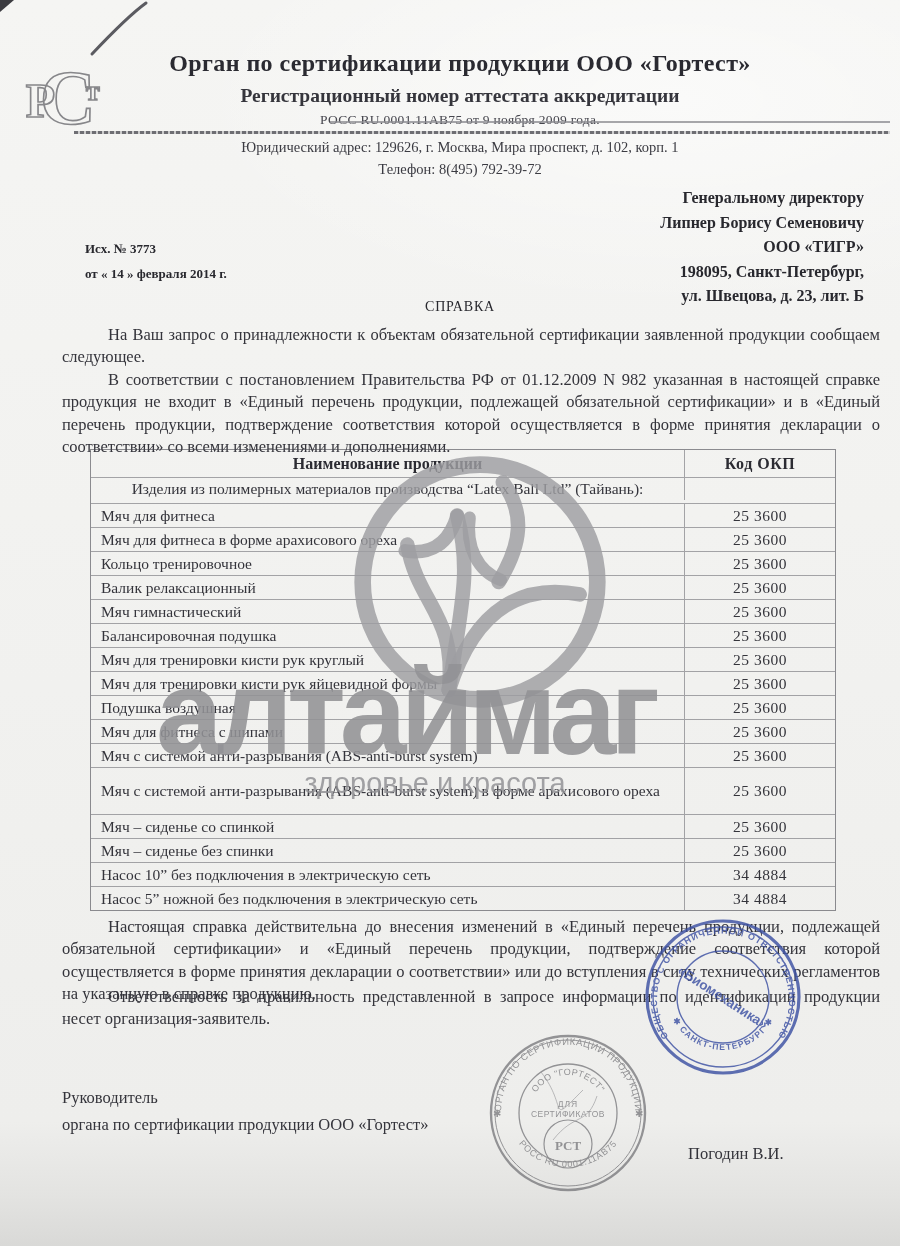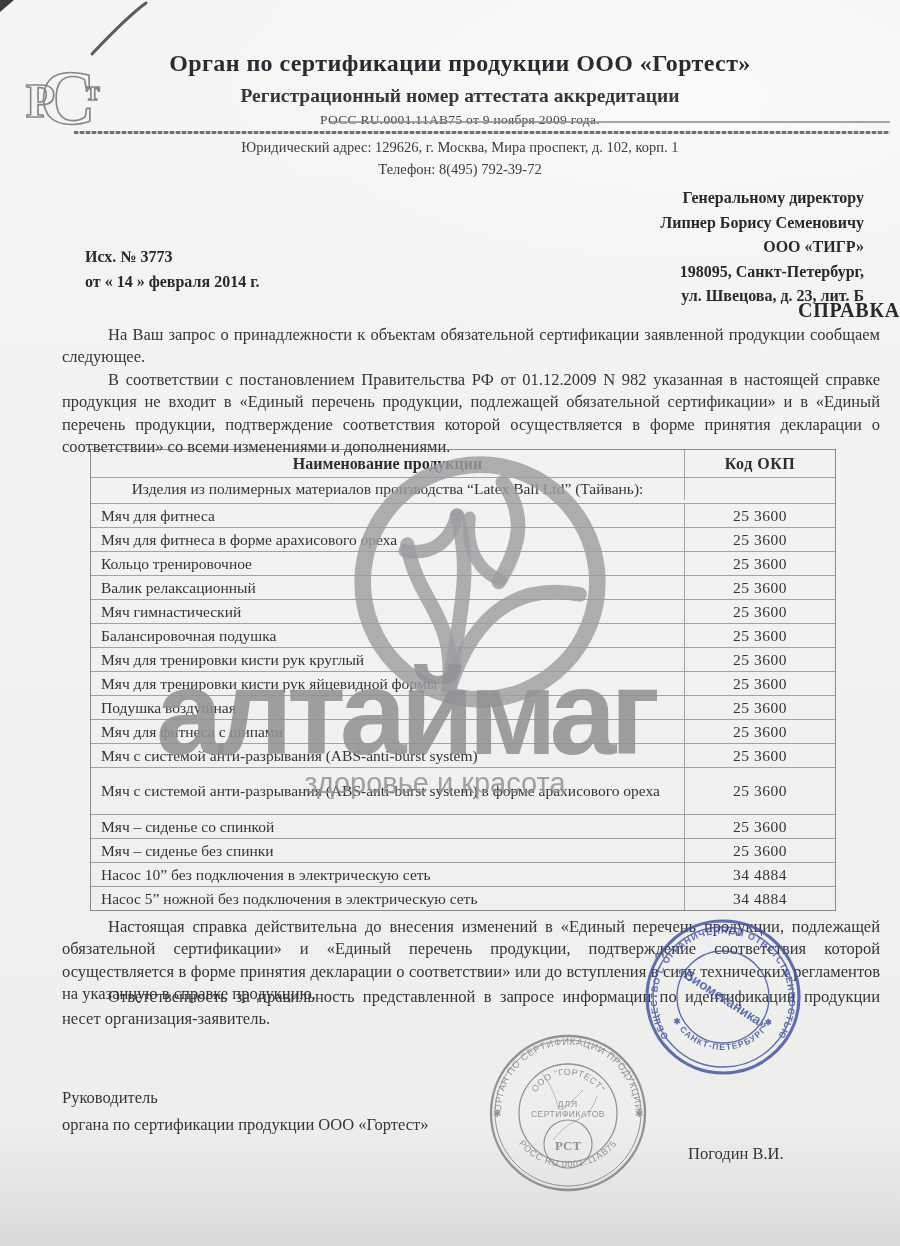--- a/index.html
+++ b/index.html
@@ -13,22 +13,22 @@
   .hdr-title{top:50px;font-size:24px;font-weight:bold;color:#2a2a31;letter-spacing:.4px;}
   .hdr-sub{top:85px;font-size:19.5px;font-weight:bold;color:#35353c;}
   .hdr-acc{top:112px;font-size:13.5px;color:#46464e;letter-spacing:.3px;}
   .rule1{left:330px;top:121px;width:560px;height:2px;background:#8a8a8f;opacity:.75;}
   .rule2{left:74px;top:131px;width:816px;height:3px;
     background:repeating-linear-gradient(90deg,#6e6e73 0 4px,rgba(110,110,115,.3) 4px 6px);}
   .hdr-addr{top:139px;font-size:14.5px;color:#3b3b42;}
   .hdr-phone{top:161px;font-size:14.5px;color:#3b3b42;}
   .addressee{right:36px;top:186px;text-align:right;font-weight:bold;font-size:16px;
     line-height:24.5px;color:#28282e;}
-  .outgoing{left:85px;top:244px;font-weight:bold;font-size:16px;line-height:25px;color:#28282e;}
-  .doc-title{top:299px;font-weight:bold;font-size:20px;letter-spacing:.8px;color:#28282e;text-align:right;}
+  .outgoing{left:85px;top:236px;font-weight:bold;font-size:13px;line-height:25px;color:#28282e;}
+  .doc-title{top:299px;font-weight:normal;font-size:14px;letter-spacing:.8px;color:#28282e;}
   .para{left:62px;width:818px;text-align:justify;font-size:16.5px;line-height:22.4px;
     text-indent:46px;color:#34343b;}
   .p1{top:324px;}.p2{top:369px;}.p3{top:894px;margin-top:22px;}.p4{top:986px;}
   .tbl{left:90px;top:449px;width:746px;border:1px solid rgba(70,70,78,.6);box-sizing:border-box;z-index:10;}
   .trow{display:flex;min-height:23px;border-top:1px solid rgba(84,84,92,.5);}
   .trow:first-child{border-top:none;}
   .trow.hdr{min-height:27px;}
   .trow.sub{min-height:25px;flex-direction:column;}
   .trow.tall{min-height:46px;}
   .tcell{display:flex;align-items:center;font-size:15.5px;line-height:20px;box-sizing:border-box;color:#34343b;}

